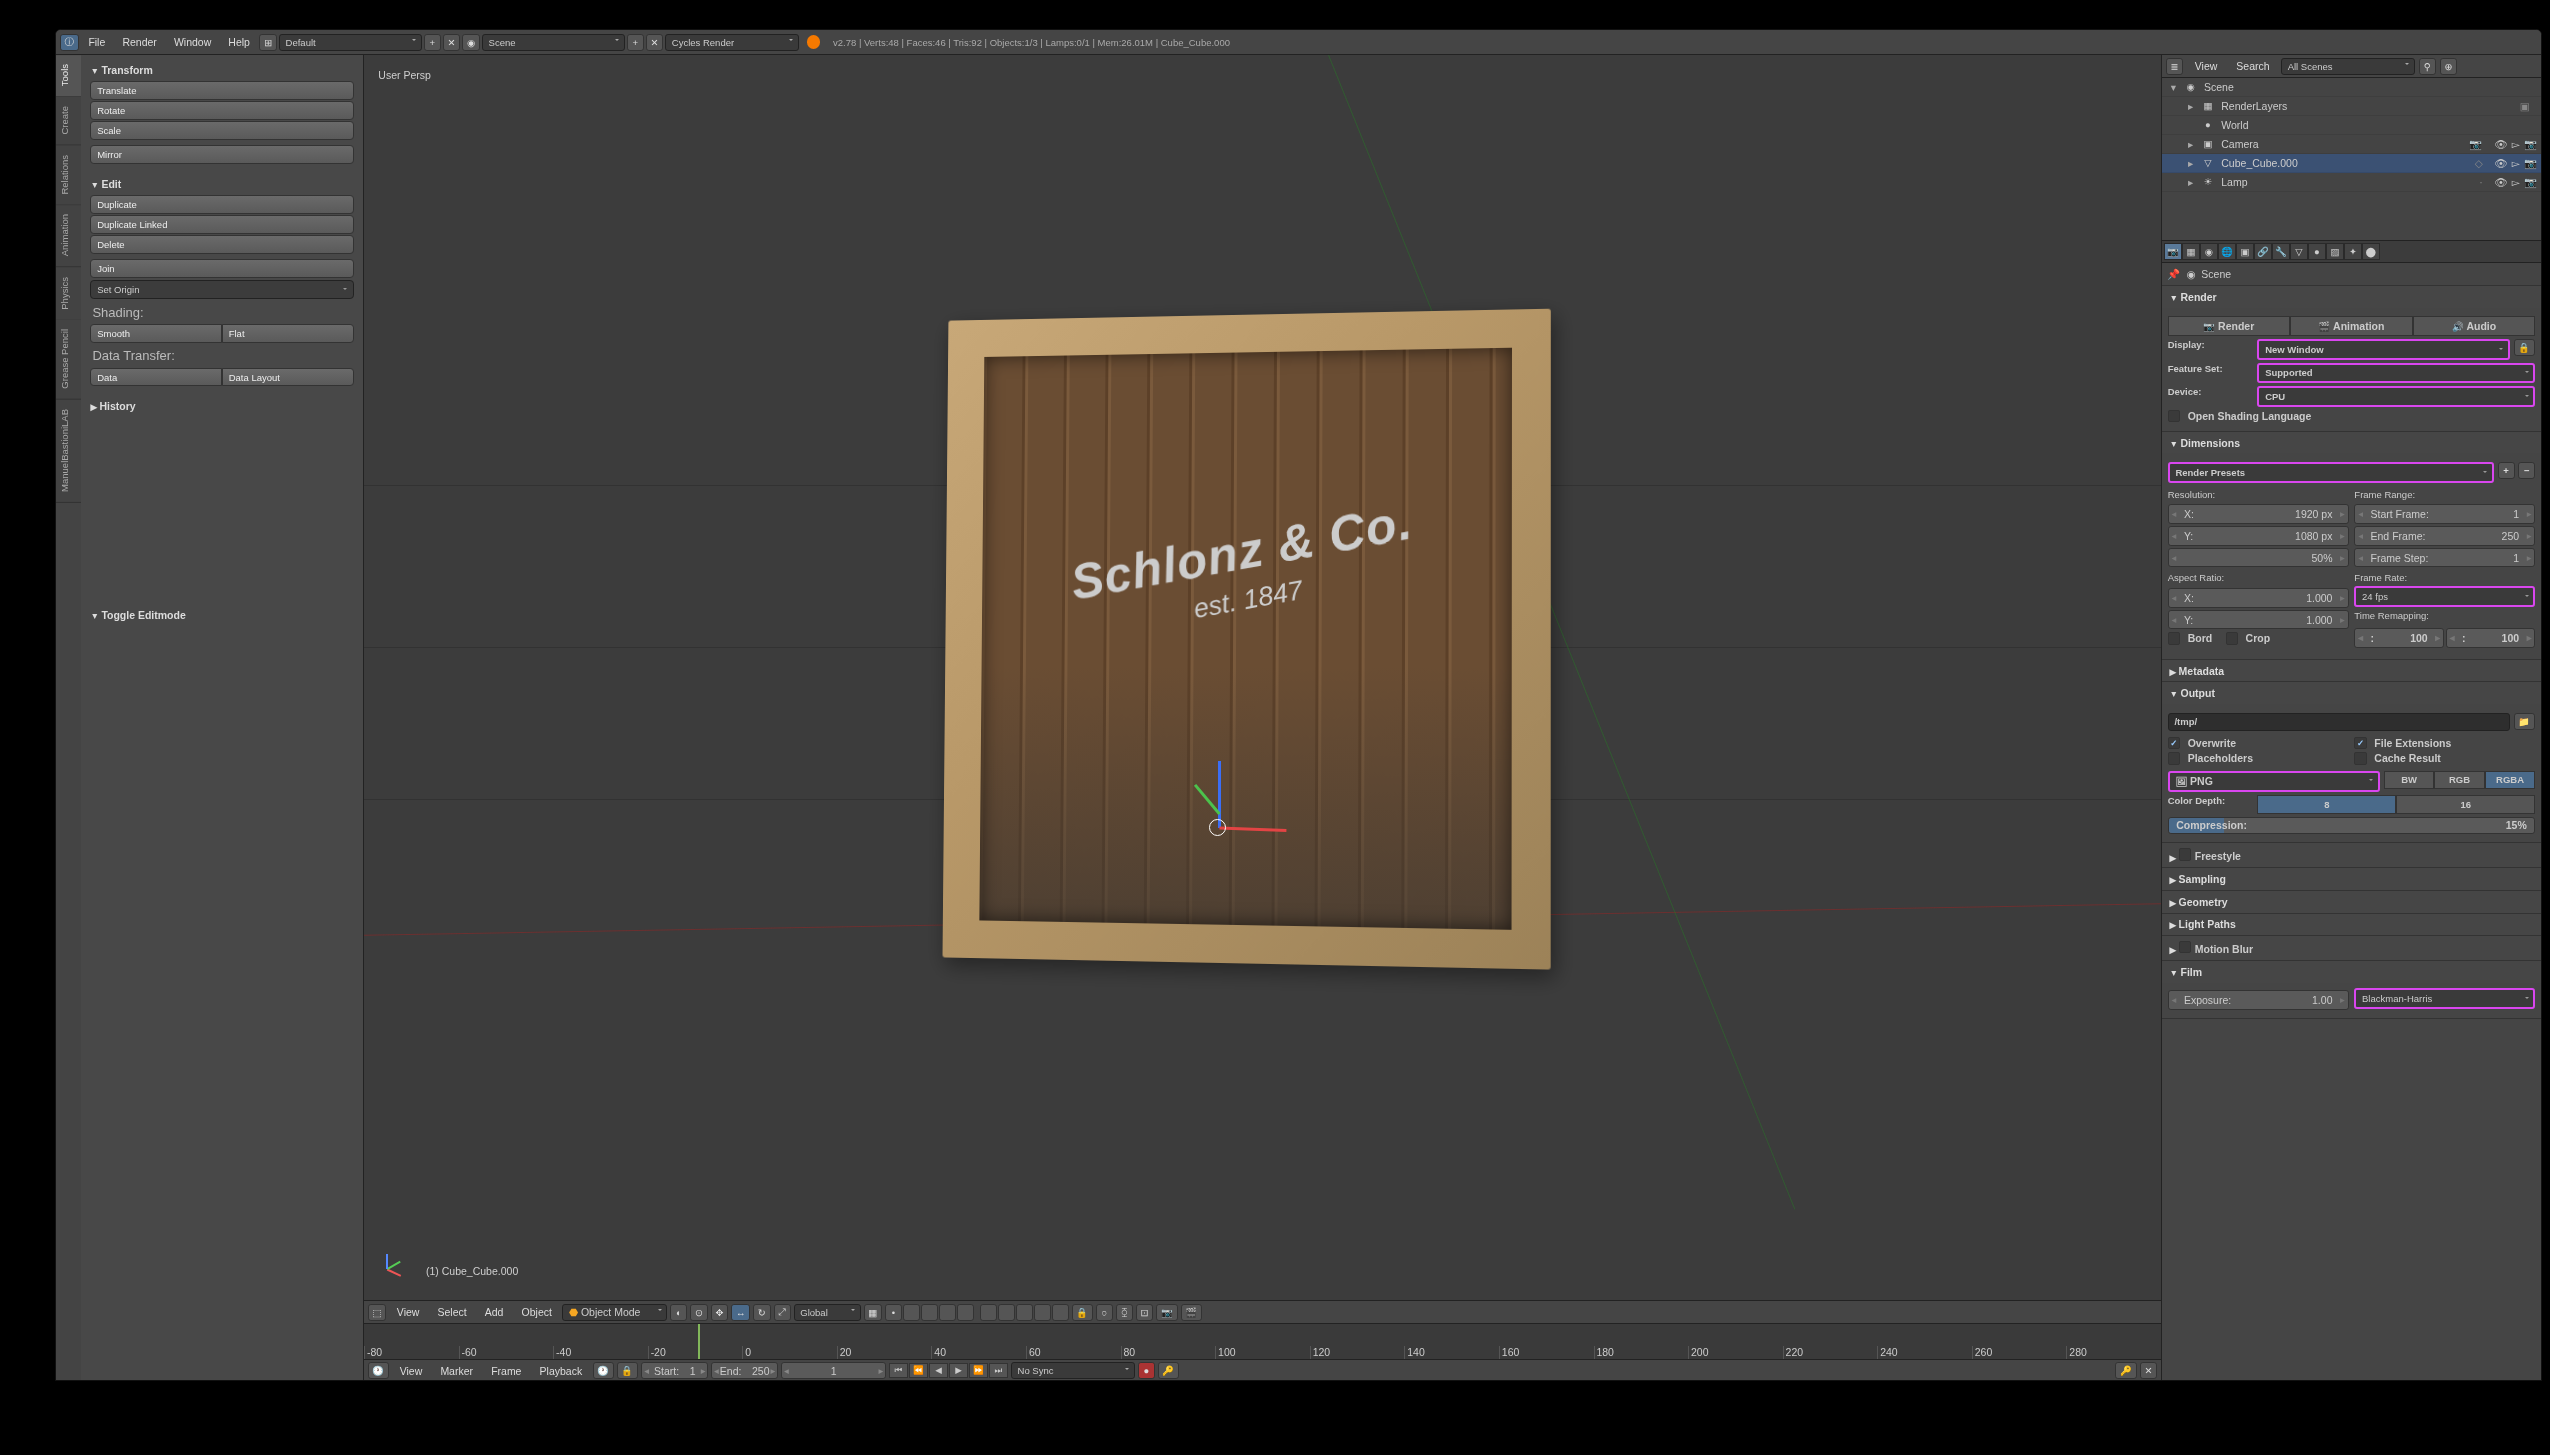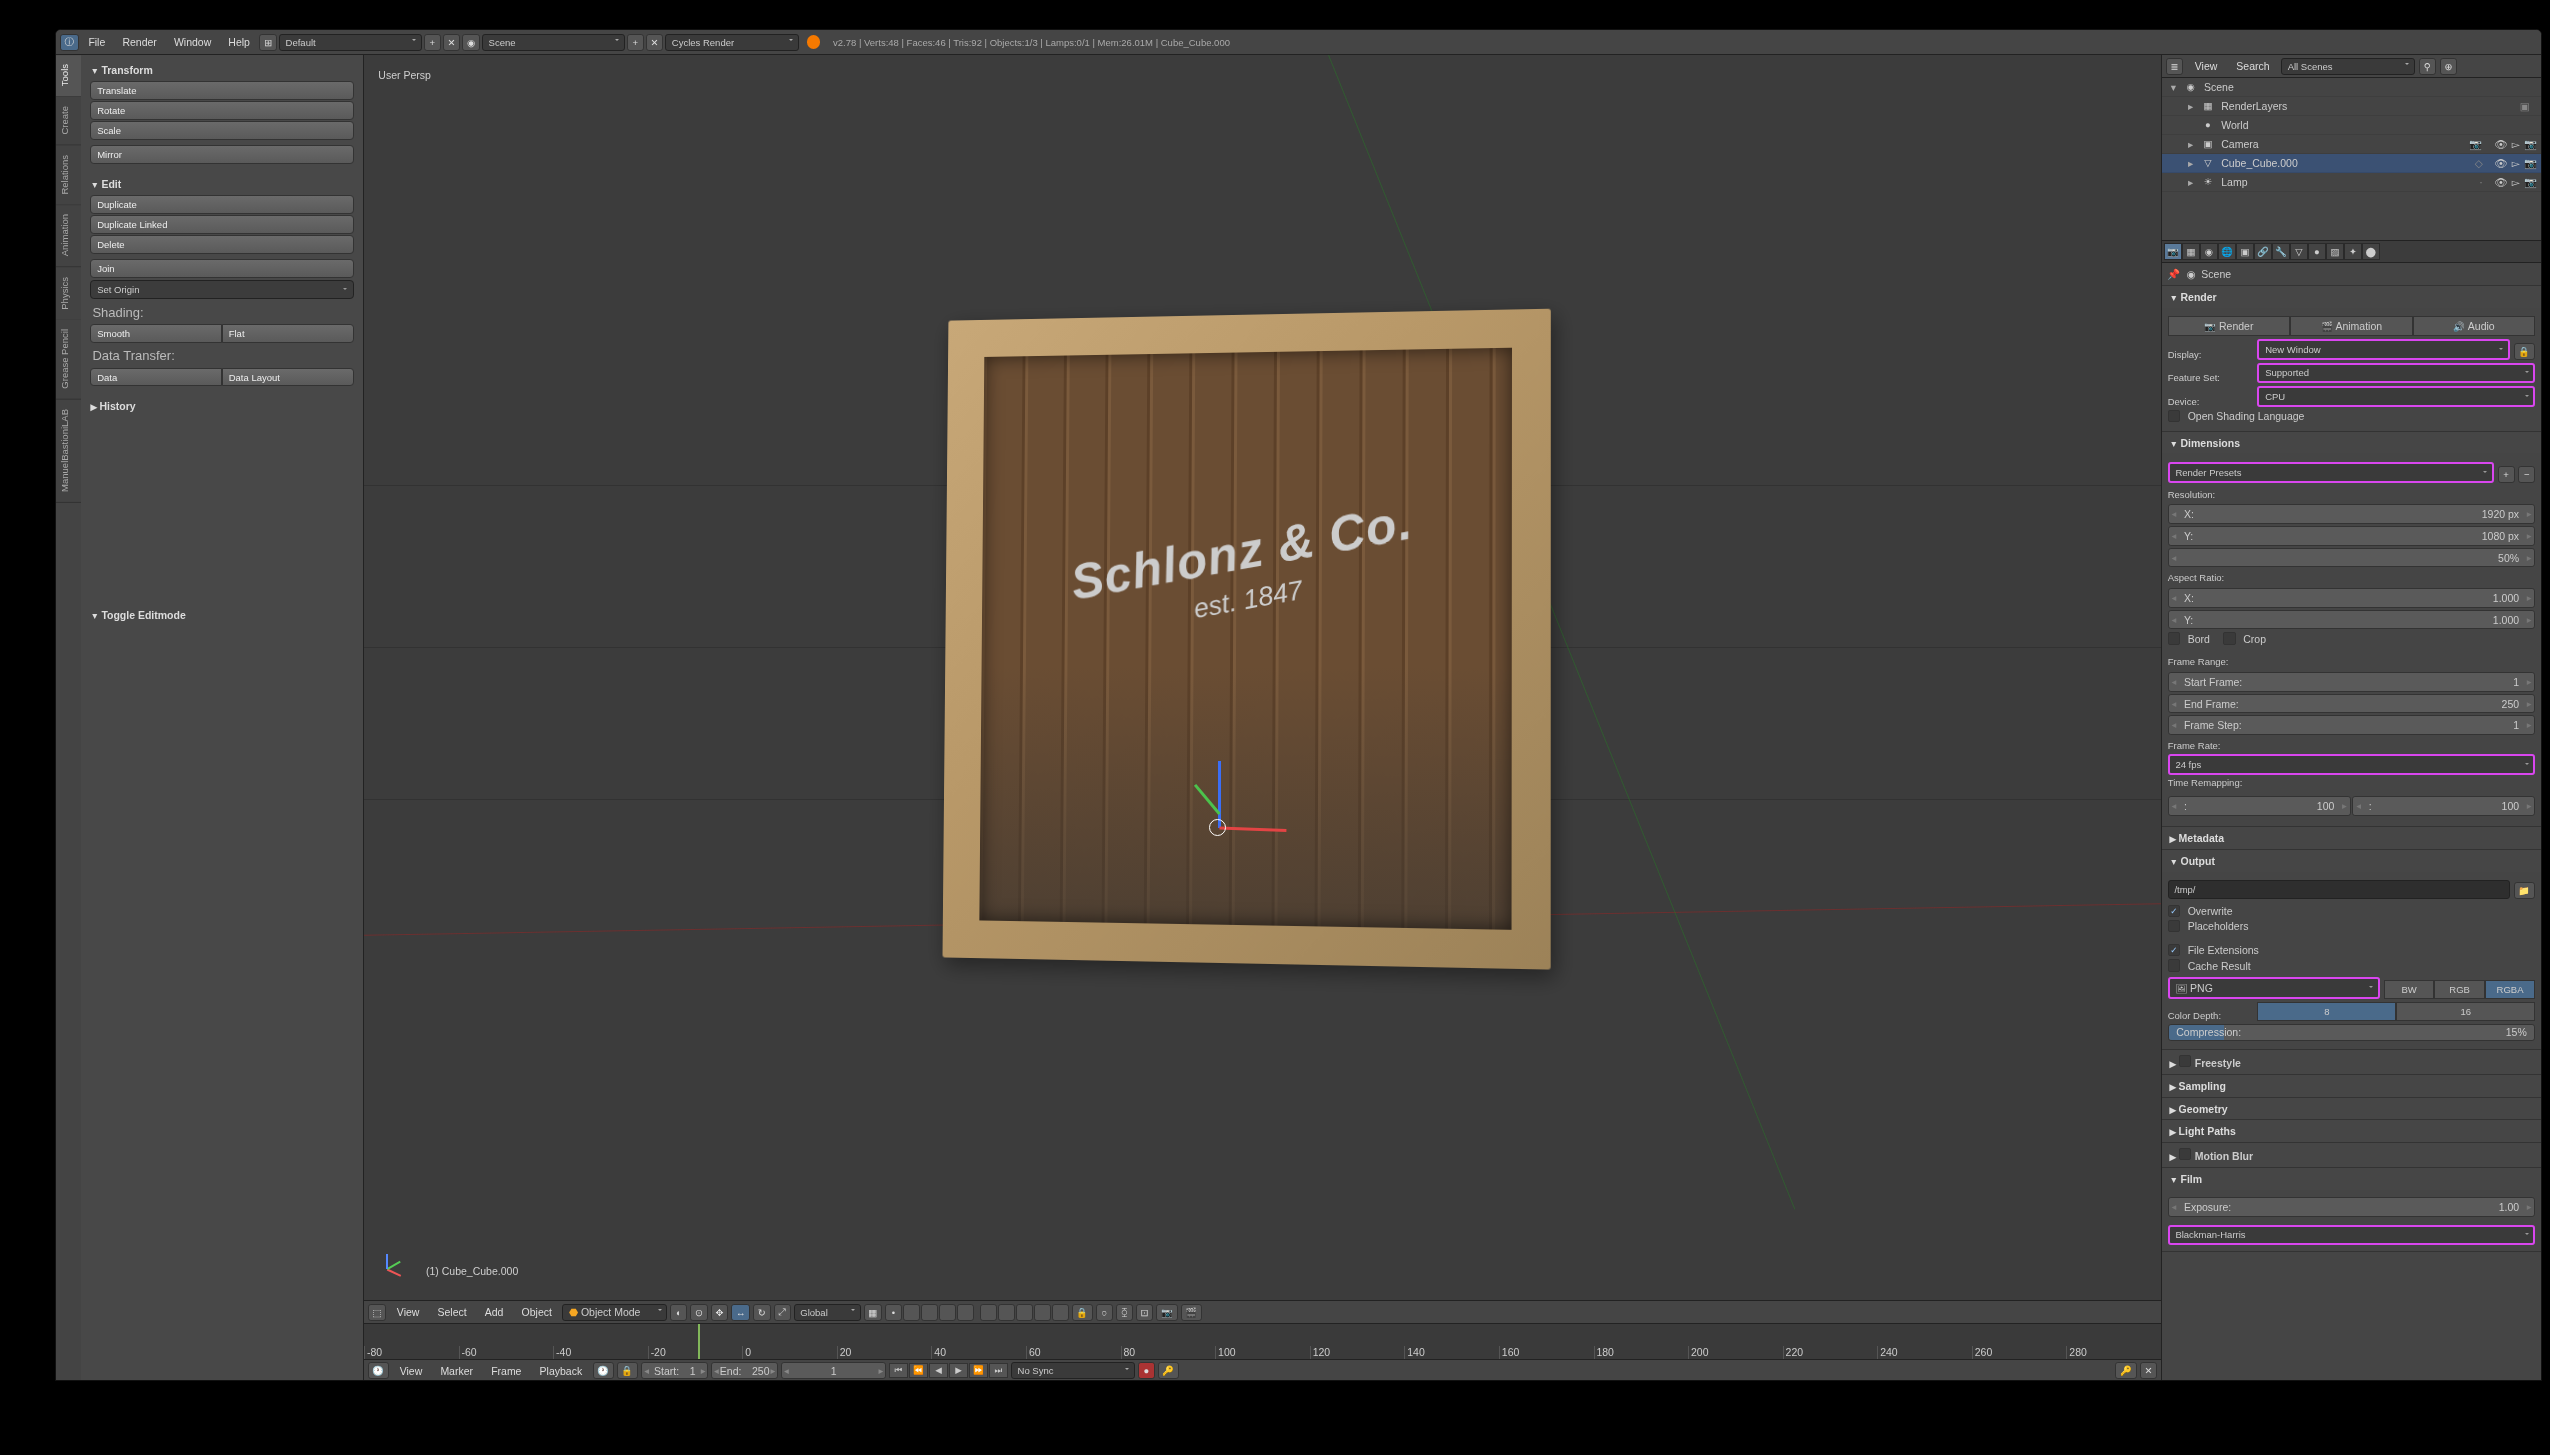--- a/index.html
+++ b/index.html
@@ -97,28 +97,28 @@
 .props-tabs .pt{width:18px;height:17px;display:flex;align-items:center;justify-content:center;border:1px solid #2a2a2a;background:#444;font-size:9.5px;}
 .props-tabs .pt.active{background:#5a7a9a;}
 .breadcrumb{height:23px;background:#444;display:flex;align-items:center;padding:0 5.7px;gap:5.7px;font-size:10.5px;border-bottom:1px solid #333;}
 .breadcrumb .pin{color:#aaa;}
 .props{flex:1;overflow:auto;background:#454545;}
 .ppanel{border-bottom:1px solid #333;}
 .ppanel h4{padding:4.8px 7.6px;font-size:10.5px;color:#ddd;cursor:pointer;background:#464646;}
 .ppanel h4::before{content:"▼ ";font-size:8.6px;}
 .ppanel.collapsed h4::before{content:"▶ ";}
 .ppanel .pbody{padding:5.7px;}
-.row{display:flex;align-items:flex-end;gap:3.8px;margin:2.9px 0;}
+.row{display:flex;align-items:flex-start;gap:3.8px;margin:2.9px 0;font-weight:bold;}
 .row .rlbl{width:86px;font-size:9.5px;color:#ccc;}
 .selbtn{background:#3a3a3a;border:2px solid #d946ef;border-radius:2.9px;padding:2.9px 5.7px;font-size:9.5px;flex:1;position:relative;text-align:left;}
 .selbtn::after{content:"";position:absolute;right:4.8px;top:6.7px;border:2.9px solid transparent;border-top-color:#999;}
 .tabbtns{display:flex;flex:1;}
 .tabbtns .tb{flex:1;background:#555;border:1px solid #333;padding:2.9px 0;font-size:9.5px;text-align:center;}
 .tabbtns .tb.active{background:#4a6a8a;}
-.cols{display:flex;gap:5.7px;flex-direction:column;}
+.cols{display:flex;gap:5.7px;}
 .cols .col{flex:1;}
 .subhdr{font-size:9.5px;color:#ccc;padding:2.9px 0;}
 .nf{background:#5a5a5a;border:1px solid #333;border-radius:2.9px;padding:2.9px 5.7px;font-size:9.5px;display:flex;justify-content:space-between;margin:1.9px 0;position:relative;}
 .nf::before{content:"◂";position:absolute;left:2.9px;color:#777;}
 .nf::after{content:"▸";position:absolute;right:2.9px;color:#777;}
 .nf span:first-child{padding-left:9.5px;} .nf span:last-child{padding-right:9.5px;}
 .chk{width:12.4px;height:12.4px;border:1px solid #333;border-radius:1.9px;background:#3a3a3a;display:inline-flex;align-items:center;justify-content:center;font-size:8.6px;margin-right:3.8px;}
 .chk.on::after{content:"✓";color:#9cf;}
 .pathfield{background:#2e2e2e;border:1px solid #222;border-radius:2.9px;padding:2.9px 5.7px;font-size:9.5px;flex:1;}
 .slider{background:#5a5a5a;border:1px solid #333;border-radius:2.9px;height:17px;flex:1;display:flex;align-items:center;padding:0 7.6px;justify-content:space-between;font-size:9.5px;position:relative;}

